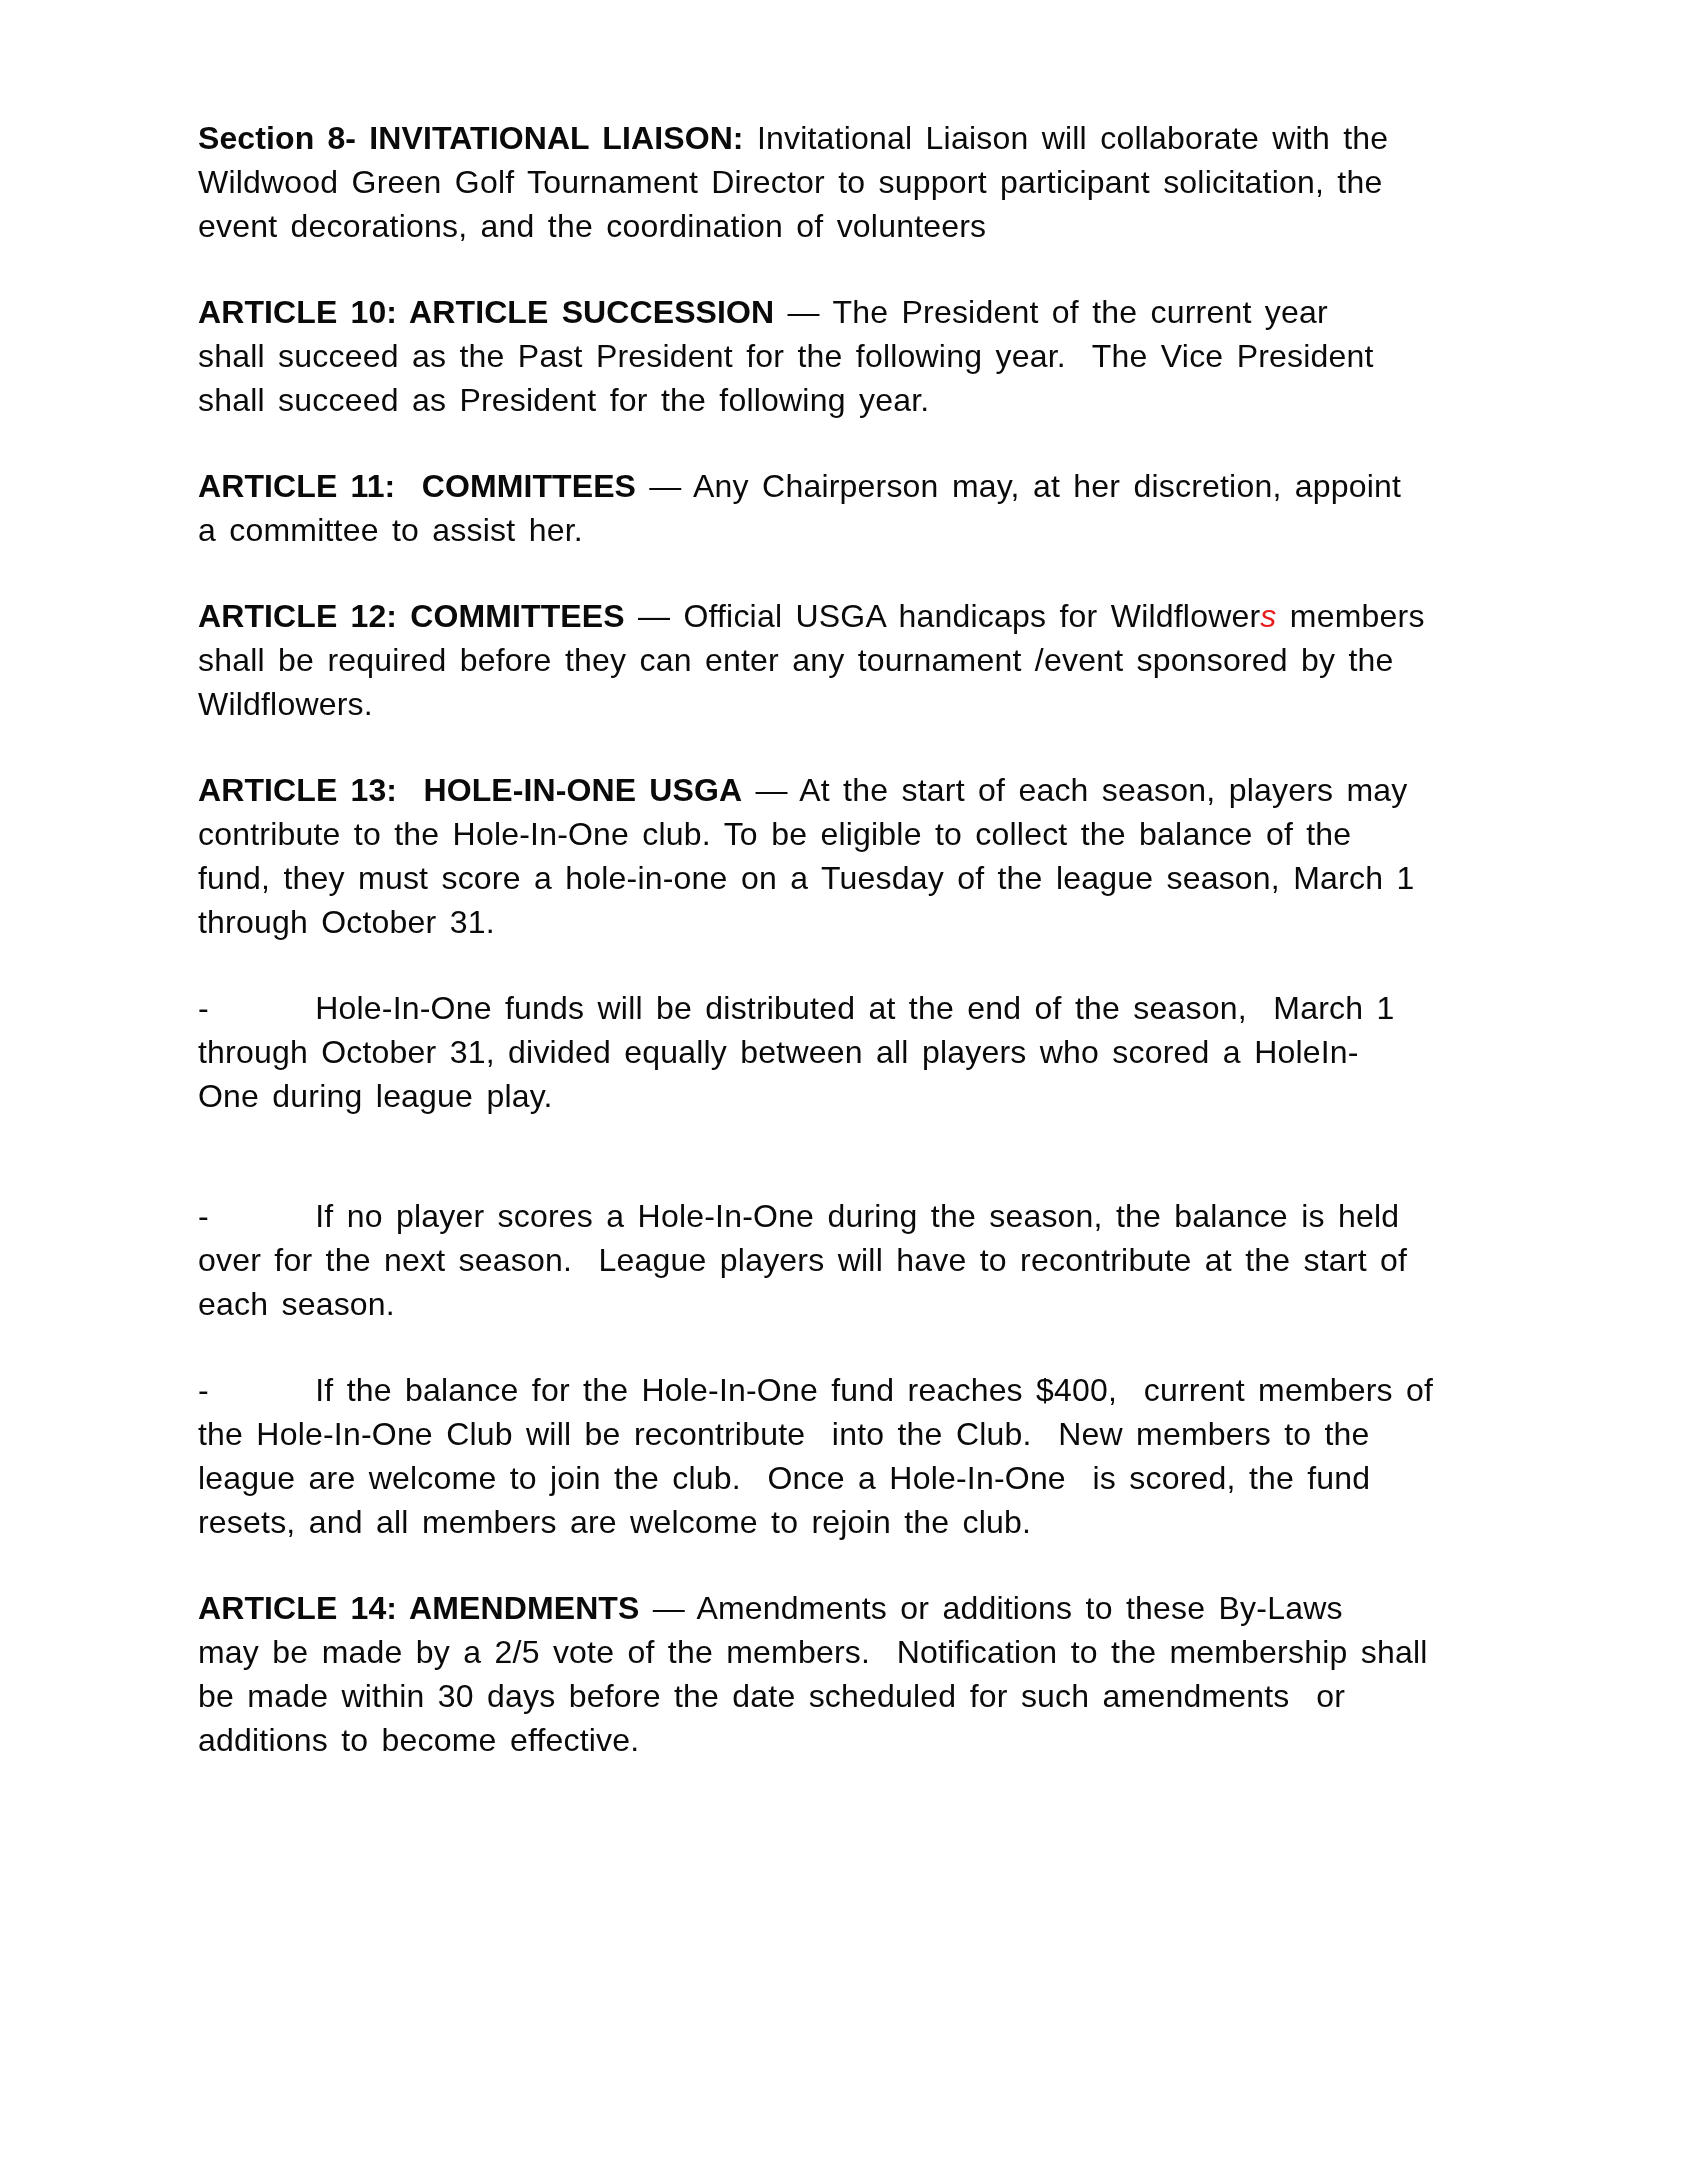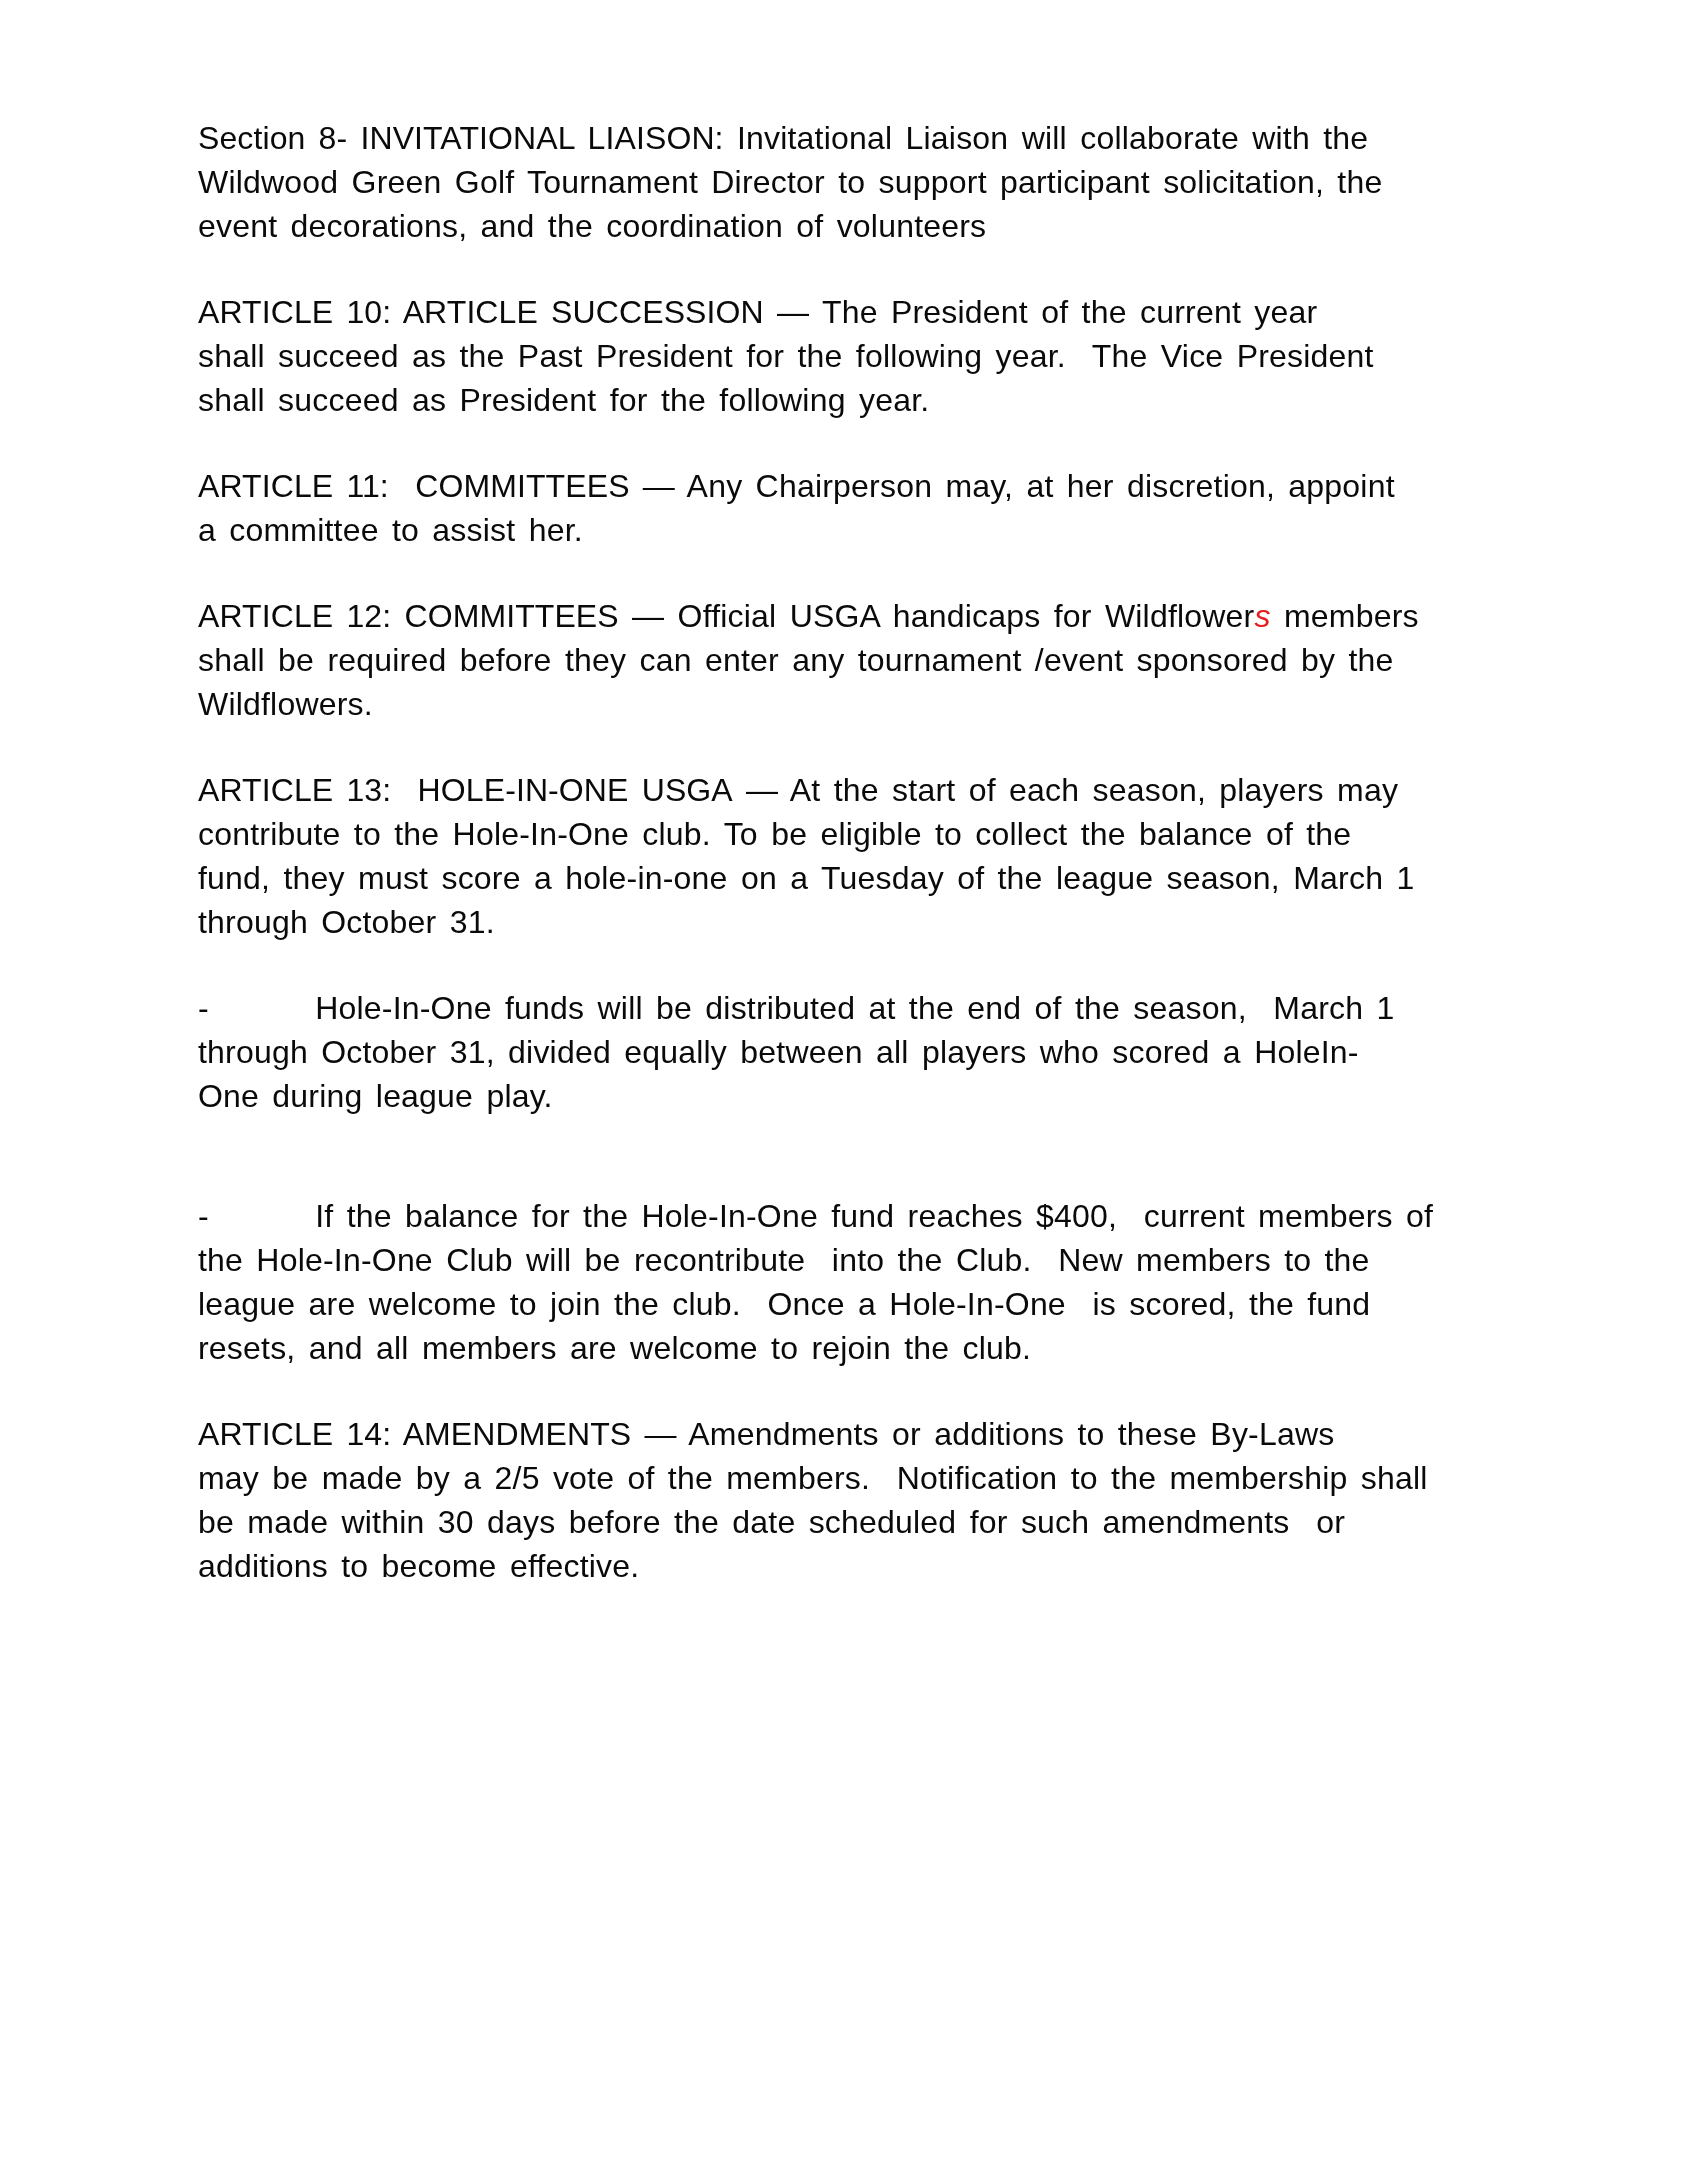--- a/index.html
+++ b/index.html
@@ -27,21 +27,21 @@
     letter-spacing: 0.2px;
     word-spacing: 4.2px;
   }
   .para {
     white-space: pre-wrap;
     margin: 0 0 42px 0;
     font-weight: 400;
   }
   .para.gap-lg { margin-bottom: 76px; }
   .para strong {
-    font-weight: 400;
+    font-weight: 700;
     letter-spacing: 0.1px;
   }
   .red-letter {
     font-style: italic;
     font-weight: 400;
   }
 </style>
 </head>
 <body>
 
@@ -65,20 +65,23 @@
 
     <p class="para"><strong>ARTICLE 13:  HOLE-IN-ONE USGA</strong><span> — At the start of each season, players may
 contribute to the Hole-In-One club. To be eligible to collect the balance of the
 fund, they must score a hole-in-one on a Tuesday of the league season, March 1
 through October 31.</span></p>
 
     <p class="para gap-lg"><span>-        Hole-In-One funds will be distributed at the end of the season,  March 1
 through October 31, divided equally between all players who scored a HoleIn-
 One during league play.</span></p>
 
+    <p class="para"><span>-        If no player scores a Hole-In-One during the season, the balance is held
+over for the next season.  League players will have to recontribute at the start of
+each season.</span></p>
 
     <p class="para"><span>-        If the balance for the Hole-In-One fund reaches $400,  current members of
 the Hole-In-One Club will be recontribute  into the Club.  New members to the
 league are welcome to join the club.  Once a Hole-In-One  is scored, the fund
 resets, and all members are welcome to rejoin the club.</span></p>
 
     <p class="para"><strong>ARTICLE 14: AMENDMENTS</strong><span> — Amendments or additions to these By-Laws
 may be made by a 2/5 vote of the members.  Notification to the membership shall
 be made within 30 days before the date scheduled for such amendments  or
 additions to become effective.</span></p>

